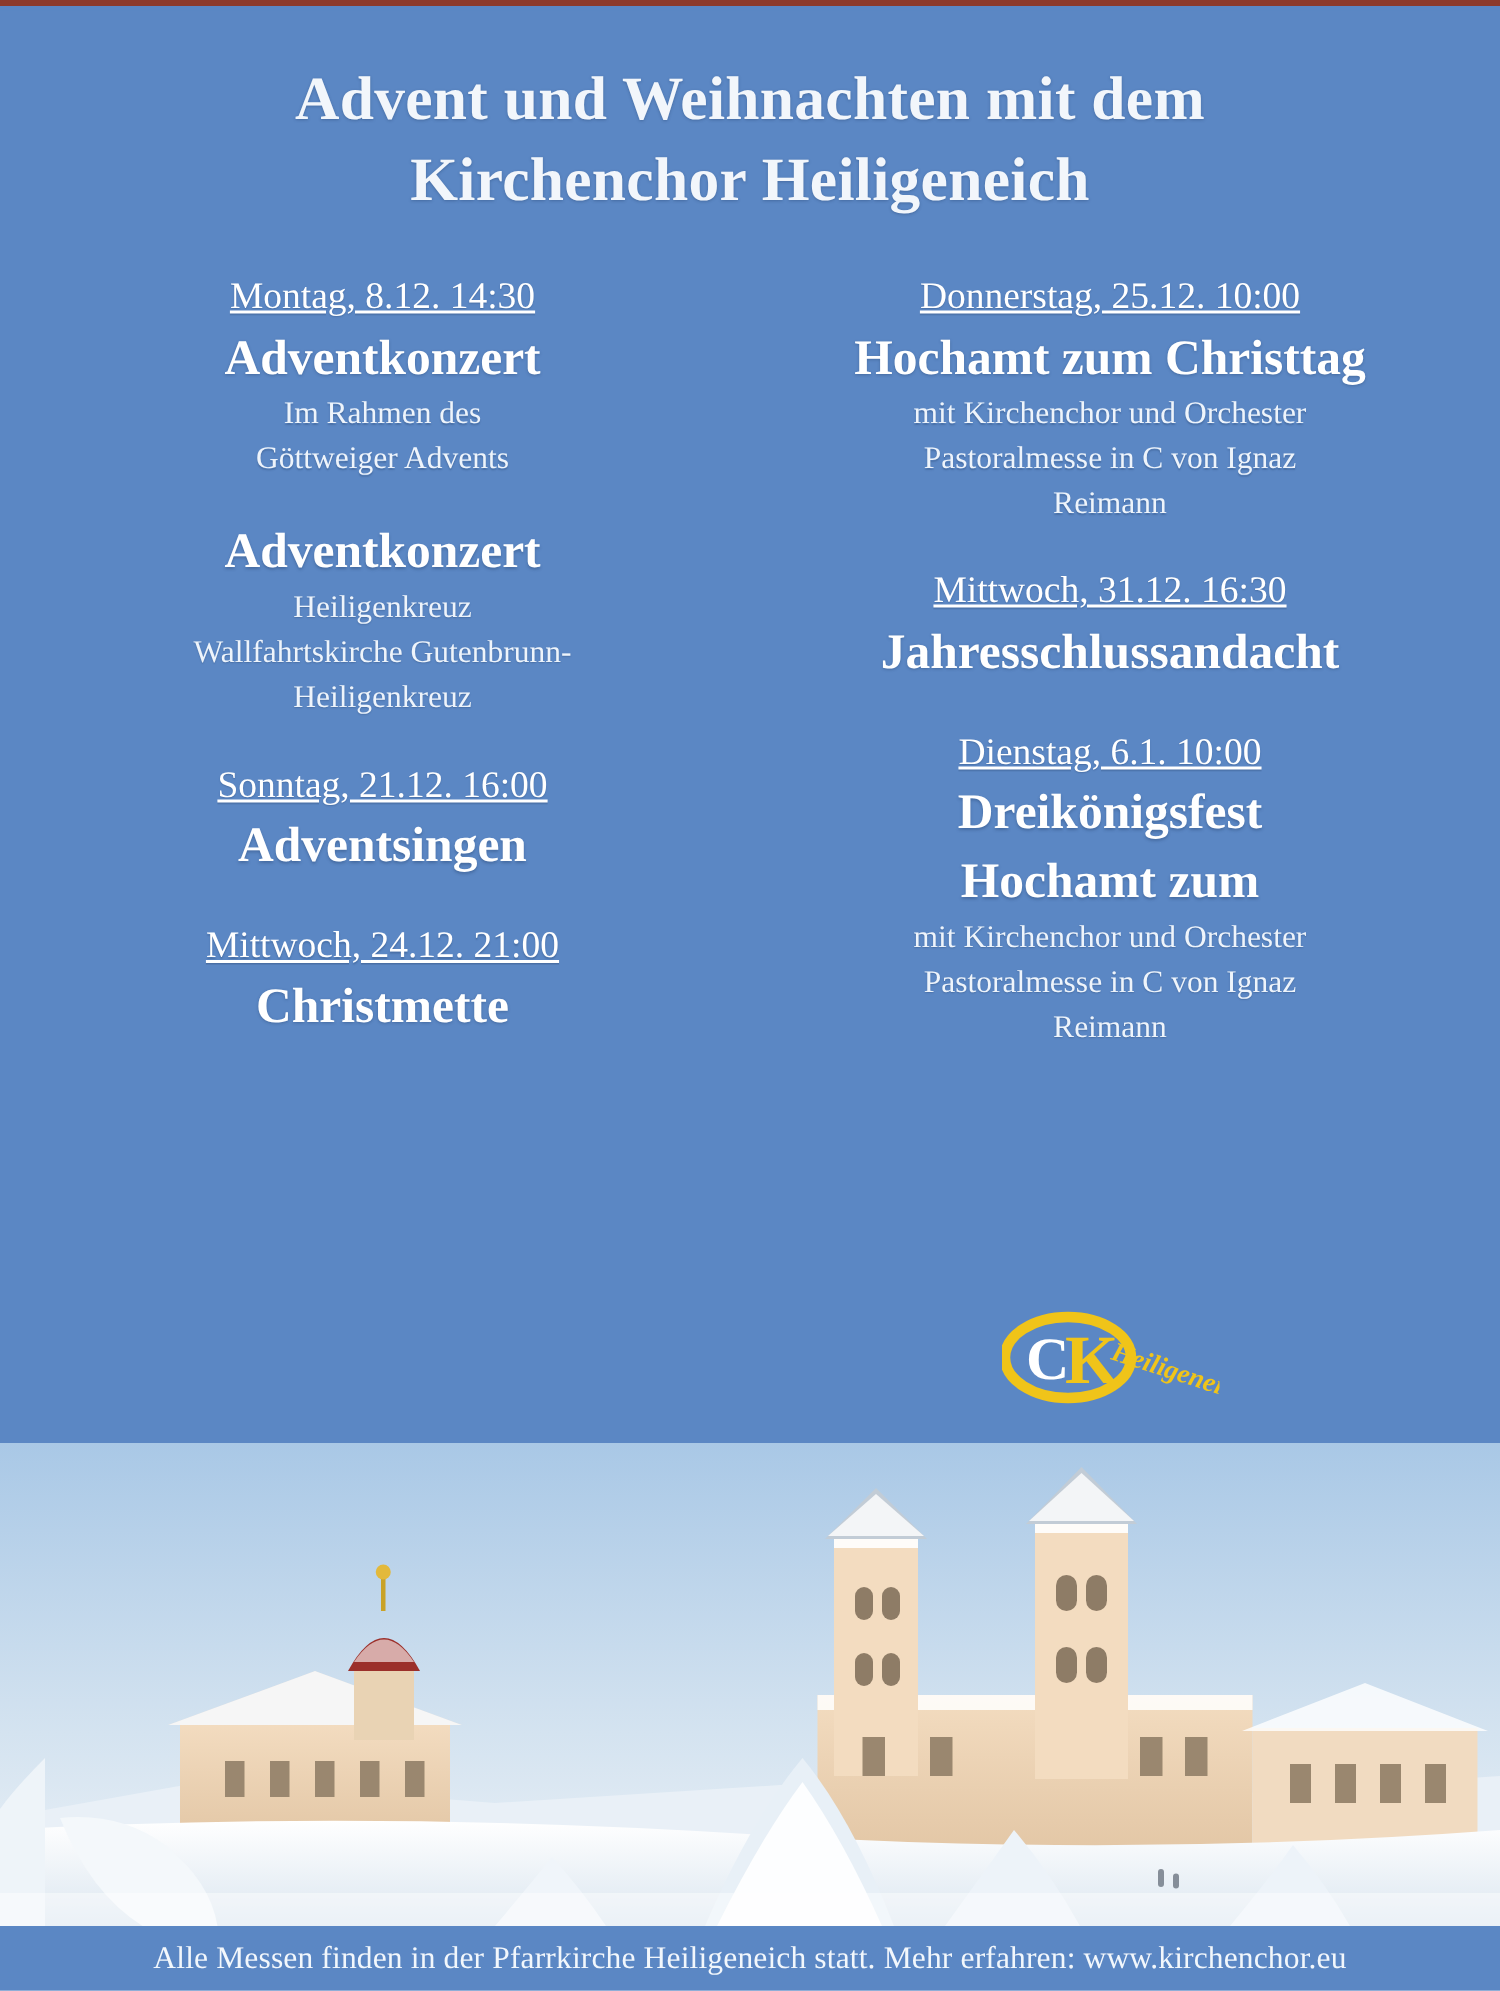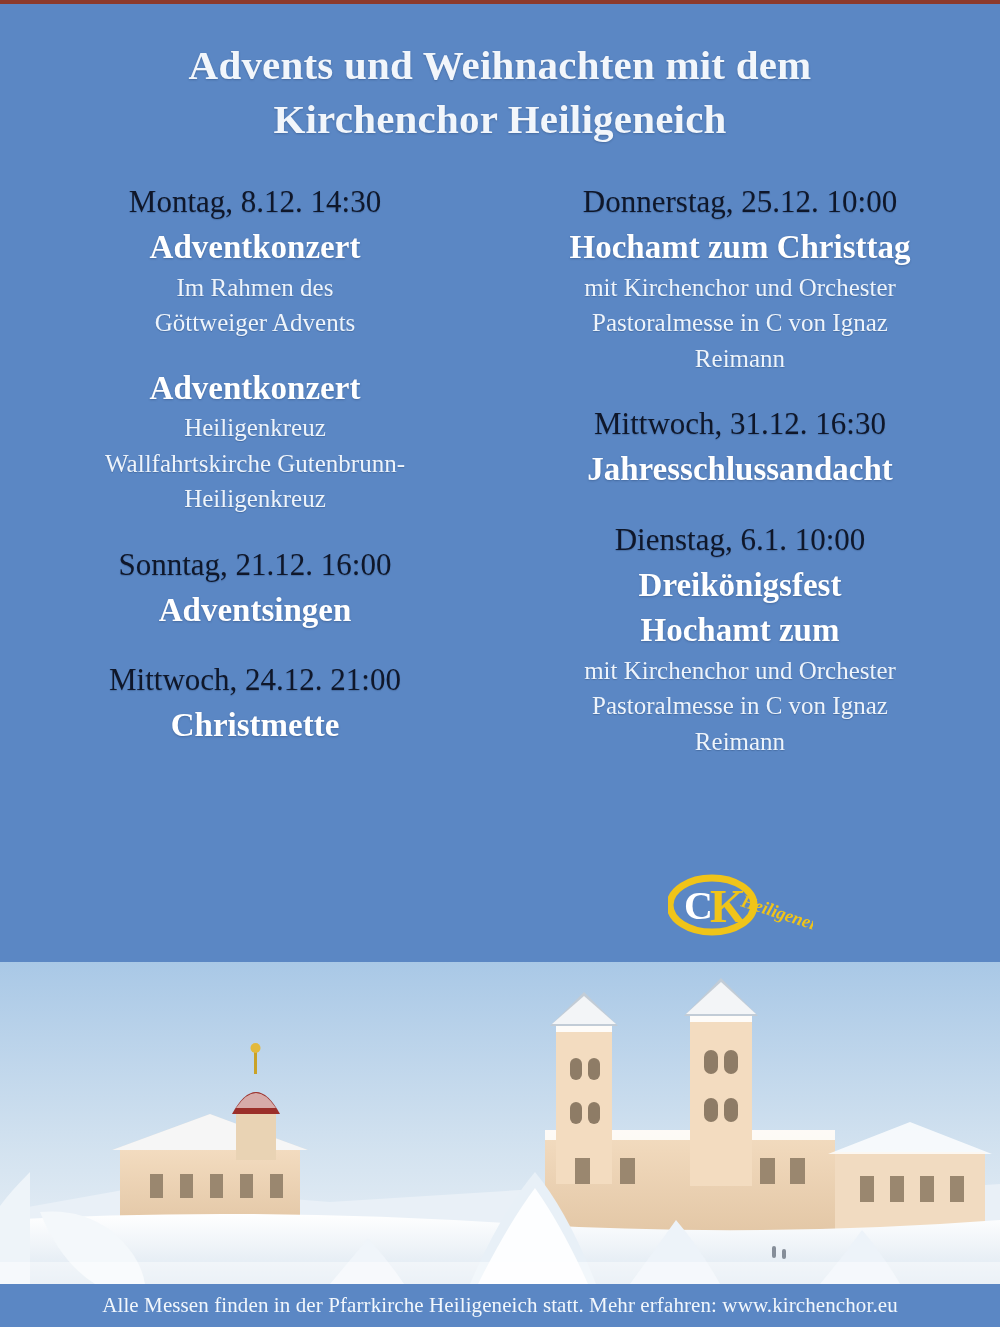--- a/index.html
+++ b/index.html
@@ -64,35 +64,36 @@
     color: #f3f7fc;
     text-align: center;
   }
   .col-left { left: 20px; }
   .col-right { left: 505px; }
 
   .event {
     margin-bottom: 26px;
   }
   .event-when {
-    font-size: 31px;
+    font-size: 25px;
     line-height: 1.42;
-    color: #0f172a;
+    color: #ffffff;
     text-shadow: 0 1px 1px rgba(30,55,95,0.3);
+    text-decoration: underline;
   }
   .event-title {
     font-size: 33px;
     font-weight: bold;
     line-height: 1.32;
     margin-top: 2px;
     color: #ffffff;
     text-shadow: 0 1px 2px rgba(30,55,95,0.35);
   }
   .event-detail {
-    font-size: 25px;
+    font-size: 21px;
     line-height: 1.42;
     color: #eef4fb;
     text-shadow: 0 1px 1px rgba(30,55,95,0.3);
   }
   .sp-0 { margin-bottom: 0; }
 
   
   .logo {
     position: absolute;
     left: 668px;
@@ -134,21 +135,21 @@
 </style>
 </head>
 <body>
 
 <div class="poster">
 
   <div class="top-rule"></div>
   <div class="top-rule-inner"></div>
 
   <div class="title-block">
-    <div class="title-line">Advents und Weihnachten mit dem</div>
+    <div class="title-line">Advent und Weihnachten mit dem</div>
     <div class="title-line">Kirchenchor Heiligeneich</div>
   </div>
 
   <div class="columns">
 
     <div class="col col-left">
 
       <div class="event">
         <div class="event-when">Montag, 8.12. 14:30</div>
         <div class="event-title">Adventkonzert</div>

